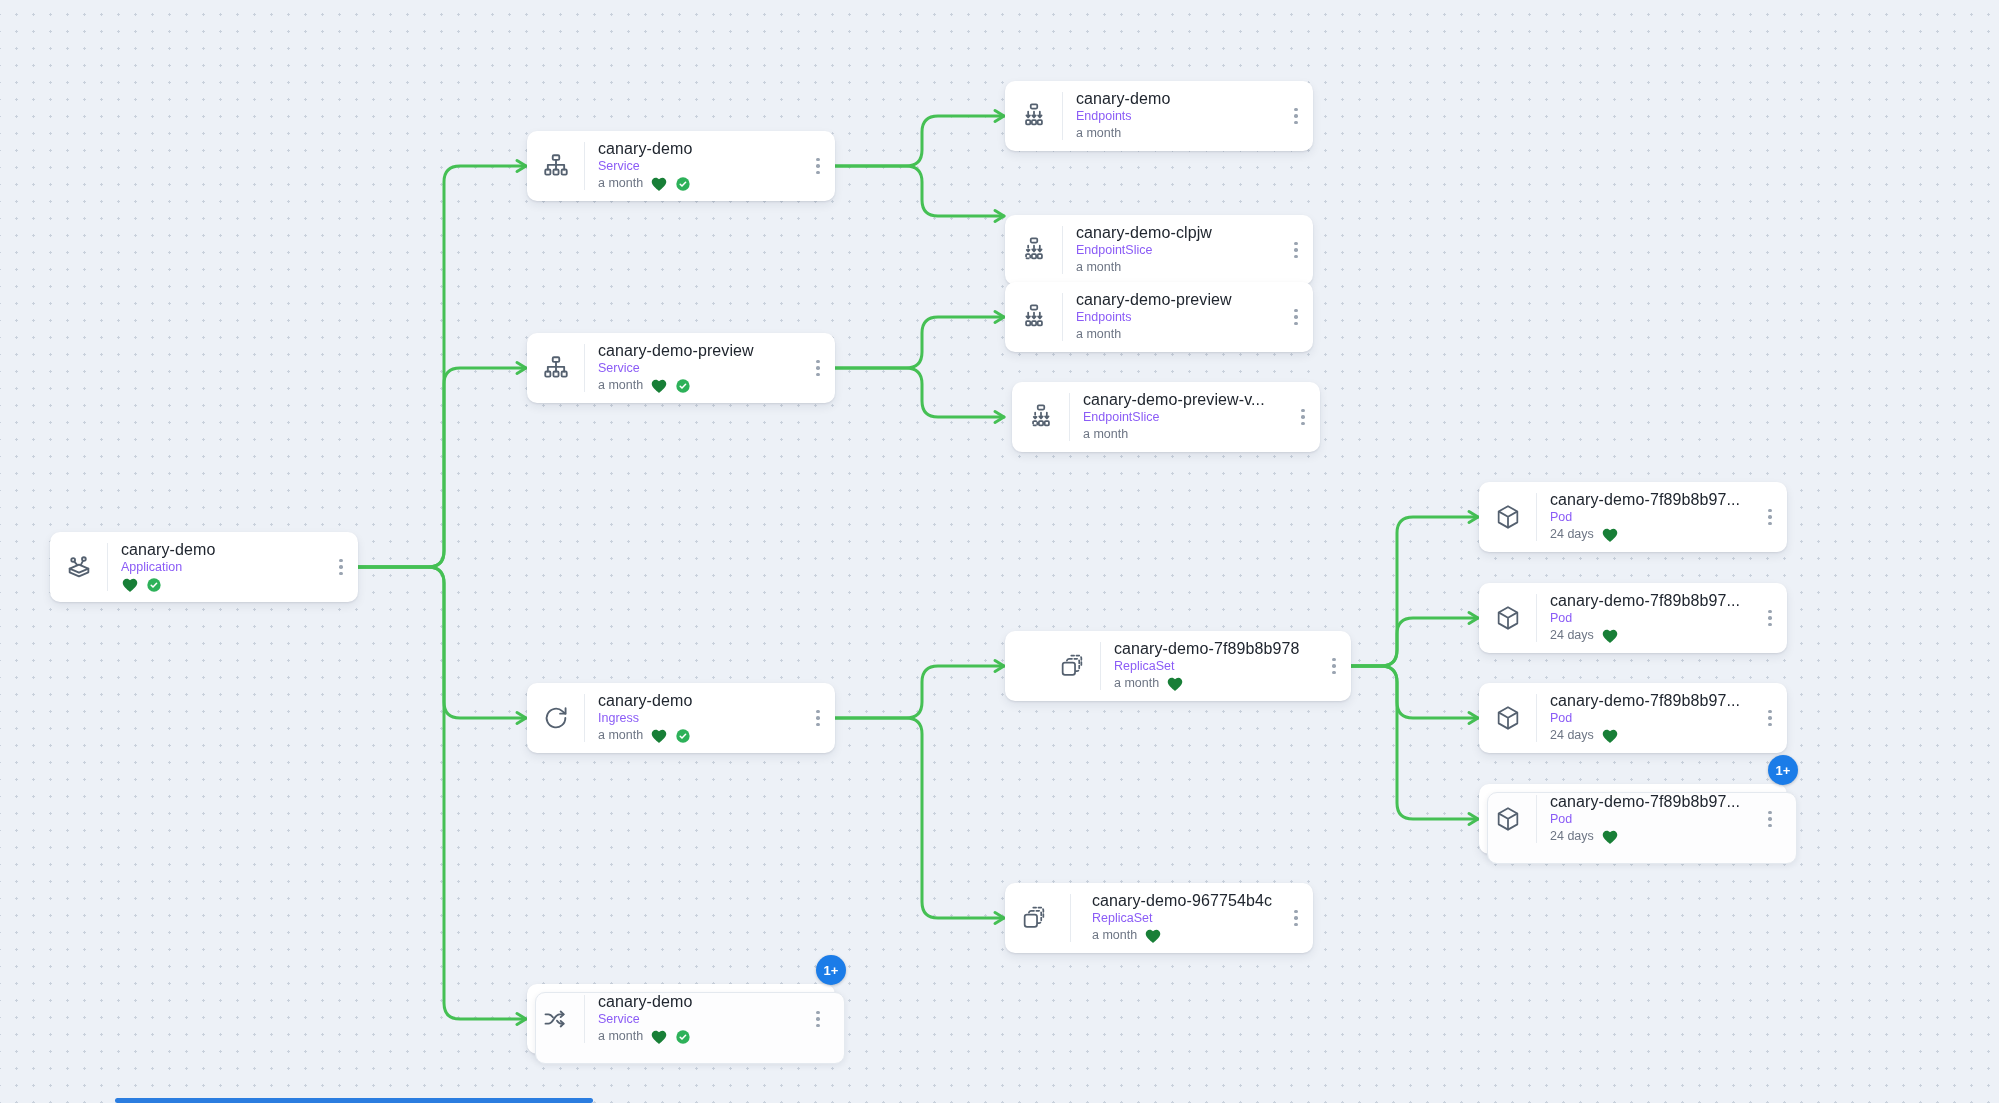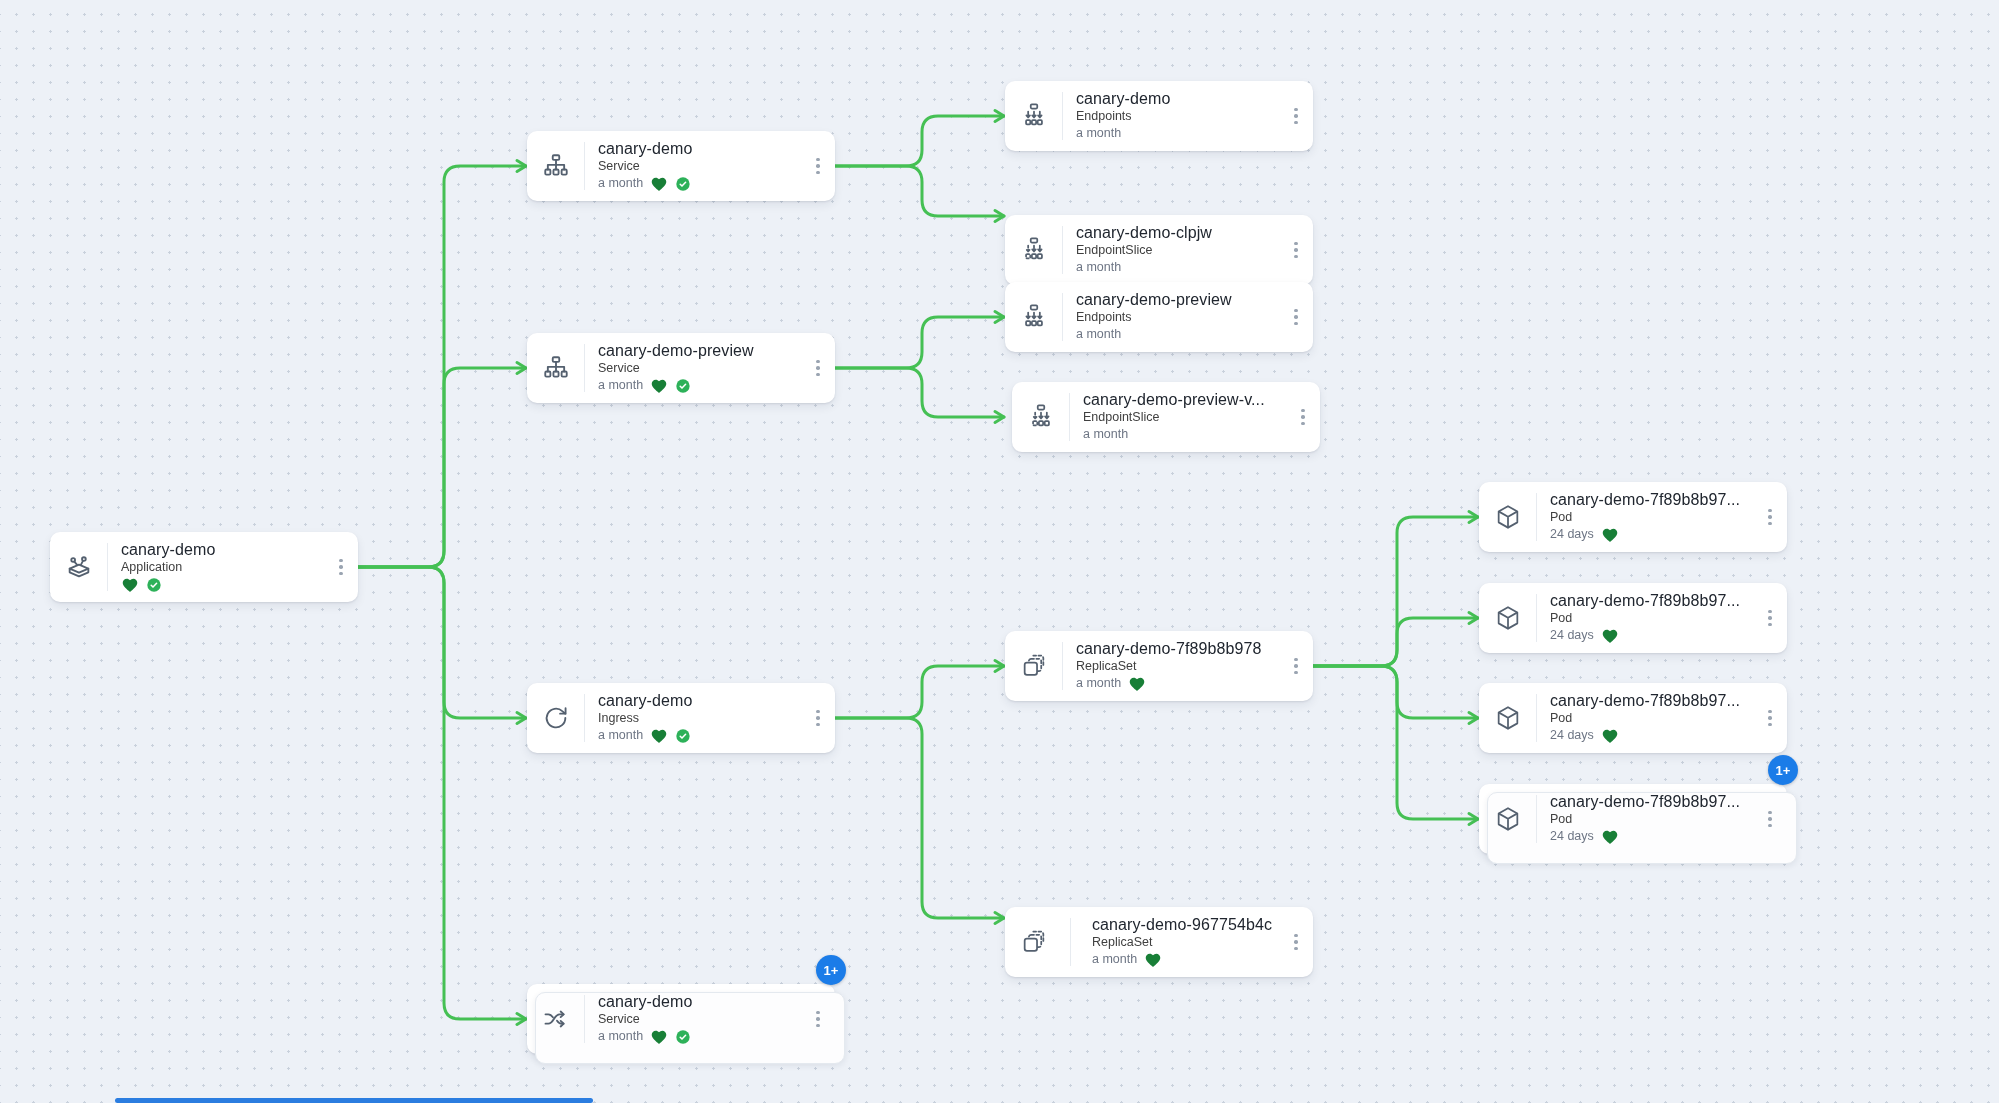--- a/index.html
+++ b/index.html
@@ -25,21 +25,21 @@
     box-shadow:0 2px 6px rgba(23,34,59,.08);
   }
   .icon-zone{width:57px;display:flex;align-items:center;justify-content:center;flex:0 0 57px;}
   .icon-zone svg{width:28px;height:28px;color:#54606f;}
   .divider{width:1px;align-self:stretch;margin:11px 0;background:#e7ebf0;flex:0 0 1px;}
   .textcol{flex:1 1 auto;min-width:0;padding-left:13px;display:flex;flex-direction:column;gap:1px;}
   .title{
     font-size:16px;font-weight:400;color:#20262f;letter-spacing:.1px;
     white-space:nowrap;overflow:hidden;max-width:200px;line-height:18px;
   }
-  .kind{font-size:12.5px;color:#404040;line-height:15px;}
+  .kind{font-size:12.5px;color:#8b5cf6;line-height:15px;}
   .agerow{display:flex;align-items:center;gap:7px;height:17px;text-align:center;}
   .age{font-size:12.5px;color:#6d7584;line-height:15px;}
   .heart{width:18px;height:16px;color:#187f37;flex:0 0 auto;}
   .sync{width:16px;height:16px;flex:0 0 auto;}
   .kebab{
     flex:0 0 auto;width:22px;height:34px;margin-right:6px;border-radius:6px;
     display:flex;flex-direction:column;align-items:center;justify-content:center;gap:3px;
   }
   .kebab i{width:3.5px;height:3.5px;border-radius:50%;background:#9aa4b1;display:block;}
   .badge{
@@ -369,21 +369,21 @@
 
       </div>
     </div>
     <div class="kebab">
         <i></i>
         <i></i>
         <i></i>
       </div>
 
   </div>
-    <div class="node" style="left: 1005px; top: 631px;">
+    <div class="node" style="left: 1005px; top: 631px; padding-left: 38px;">
     <div class="icon-zone">
       <svg>
           <use href="#i-replicaset-icon"></use>
         </svg>
     </div>
     <div class="divider"></div>
     <div class="textcol">
       <div class="title">canary-demo-7f89b8b978</div>
       <div class="kind">ReplicaSet</div>
       <div class="agerow">
@@ -394,21 +394,21 @@
 
       </div>
     </div>
     <div class="kebab">
         <i></i>
         <i></i>
         <i></i>
       </div>
 
   </div>
-    <div class="node" style="left: 1005px; top: 907px; gap: 8px;">
+    <div class="node" style="left: 1005px; top: 883px; gap: 8px;">
     <div class="icon-zone">
       <svg>
           <use href="#i-replicaset-icon"></use>
         </svg>
     </div>
     <div class="divider"></div>
     <div class="textcol">
       <div class="title">canary-demo-967754b4c</div>
       <div class="kind">ReplicaSet</div>
       <div class="agerow">

